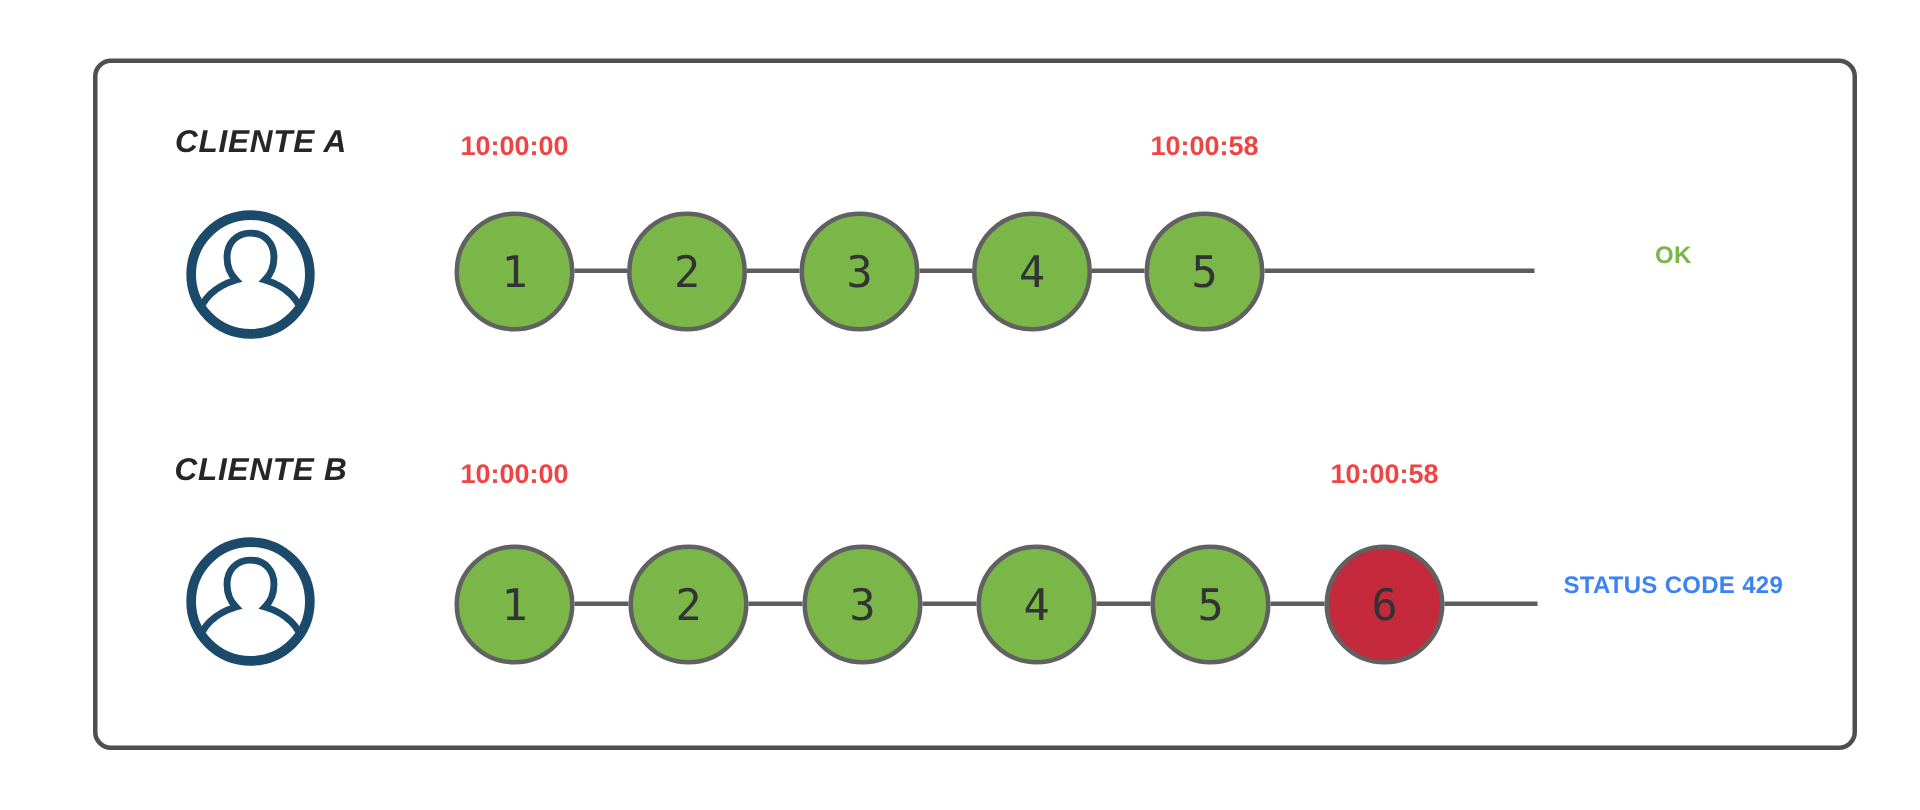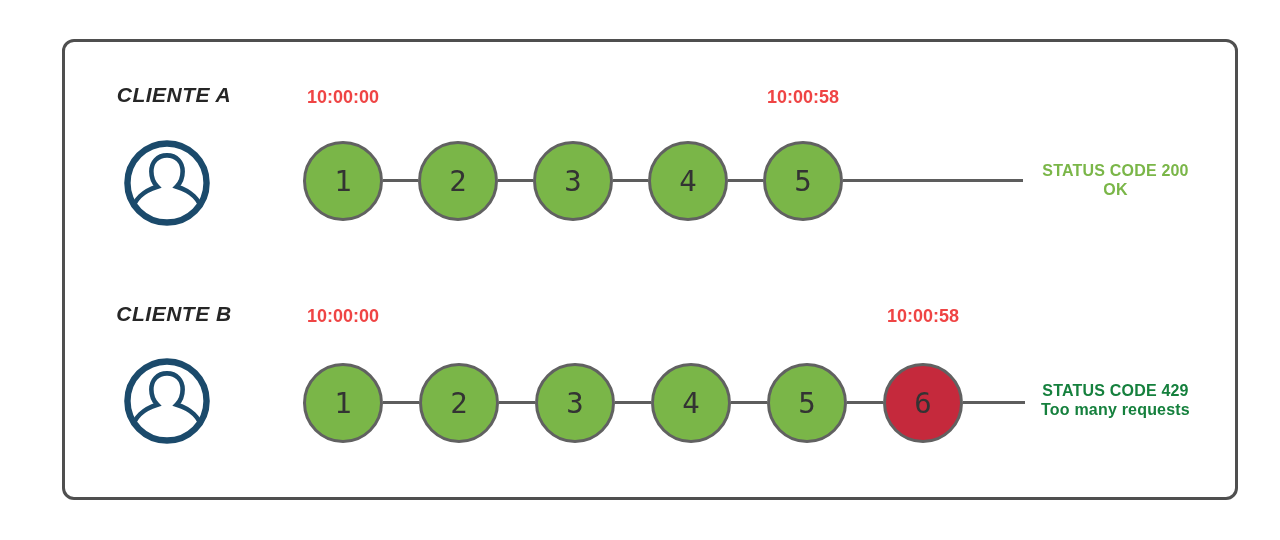--- a/index.html
+++ b/index.html
@@ -136,21 +136,20 @@
           <div class="req-circle" style="left: 353px; background: rgb(122, 182, 72); border-color: rgb(97, 97, 97); color: rgb(51, 51, 51);">2</div>
           <div class="connector" style="left: 433px; width: 35px; background: rgb(93, 93, 93);"></div>
           <div class="req-circle" style="left: 468px; background: rgb(122, 182, 72); border-color: rgb(97, 97, 97); color: rgb(51, 51, 51);">3</div>
           <div class="connector" style="left: 548px; width: 35px; background: rgb(93, 93, 93);"></div>
           <div class="req-circle" style="left: 583px; background: rgb(122, 182, 72); border-color: rgb(97, 97, 97); color: rgb(51, 51, 51);">4</div>
           <div class="connector" style="left: 663px; width: 35px; background: rgb(93, 93, 93);"></div>
           <div class="req-circle" style="left: 698px; background: rgb(122, 182, 72); border-color: rgb(97, 97, 97); color: rgb(51, 51, 51);">5</div>
           <div class="connector" style="left: 778px; width: 180px; background: rgb(93, 93, 93);"></div>
         </div>
       <div class="status" style="color: rgb(122, 182, 72);">
-        <div>STATUS CODE 200</div>
         <div>OK</div>
       </div>
     </section>
 
     <section class="row row-b">
       <div class="client-label">CLIENTE B</div>
       <div class="avatar">
         <svg viewBox="0 0 100 100" aria-hidden="true">
           <defs>
               <clipPath id="avclip-b">
@@ -173,20 +172,19 @@
           <div class="connector" style="left: 434px; width: 36px; background: rgb(93, 93, 93);"></div>
           <div class="req-circle" style="left: 470px; background: rgb(122, 182, 72); border-color: rgb(97, 97, 97); color: rgb(51, 51, 51);">3</div>
           <div class="connector" style="left: 550px; width: 36px; background: rgb(93, 93, 93);"></div>
           <div class="req-circle" style="left: 586px; background: rgb(122, 182, 72); border-color: rgb(97, 97, 97); color: rgb(51, 51, 51);">4</div>
           <div class="connector" style="left: 666px; width: 36px; background: rgb(93, 93, 93);"></div>
           <div class="req-circle" style="left: 702px; background: rgb(122, 182, 72); border-color: rgb(97, 97, 97); color: rgb(51, 51, 51);">5</div>
           <div class="connector" style="left: 782px; width: 36px; background: rgb(93, 93, 93);"></div>
           <div class="req-circle" style="left: 818px; background: rgb(197, 41, 60); border-color: rgb(97, 97, 97); color: rgb(51, 51, 51);">6</div>
           <div class="connector" style="left: 898px; width: 62px; background: rgb(93, 93, 93);"></div>
         </div>
-      <div class="status" style="color: #15803d;">
+      <div class="status" style="color: #3b82f6;">
         <div>STATUS CODE 429</div>
-        <div>Too many requests</div>
       </div>
     </section>
 
   </div>
 </div>
 
 </body></html>

